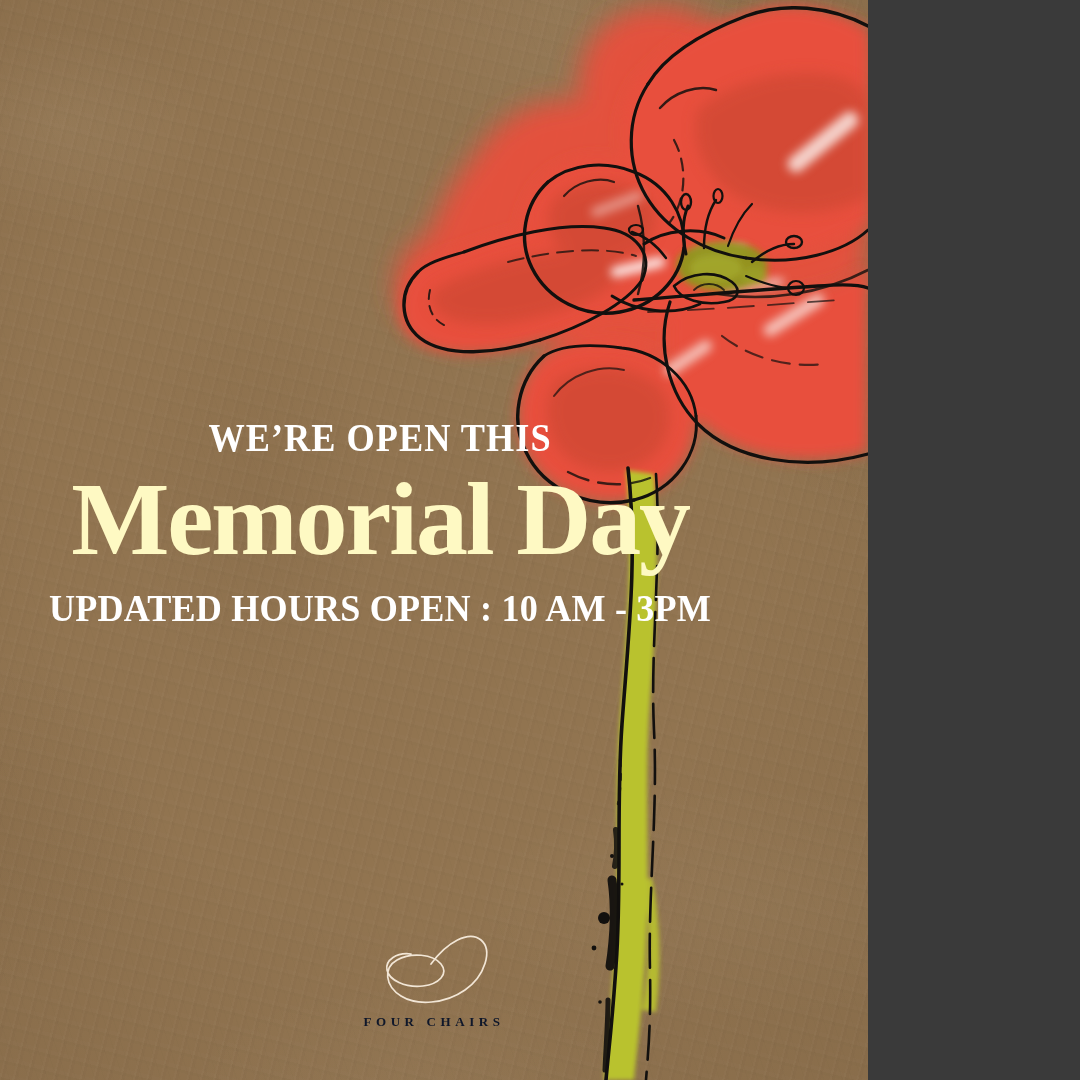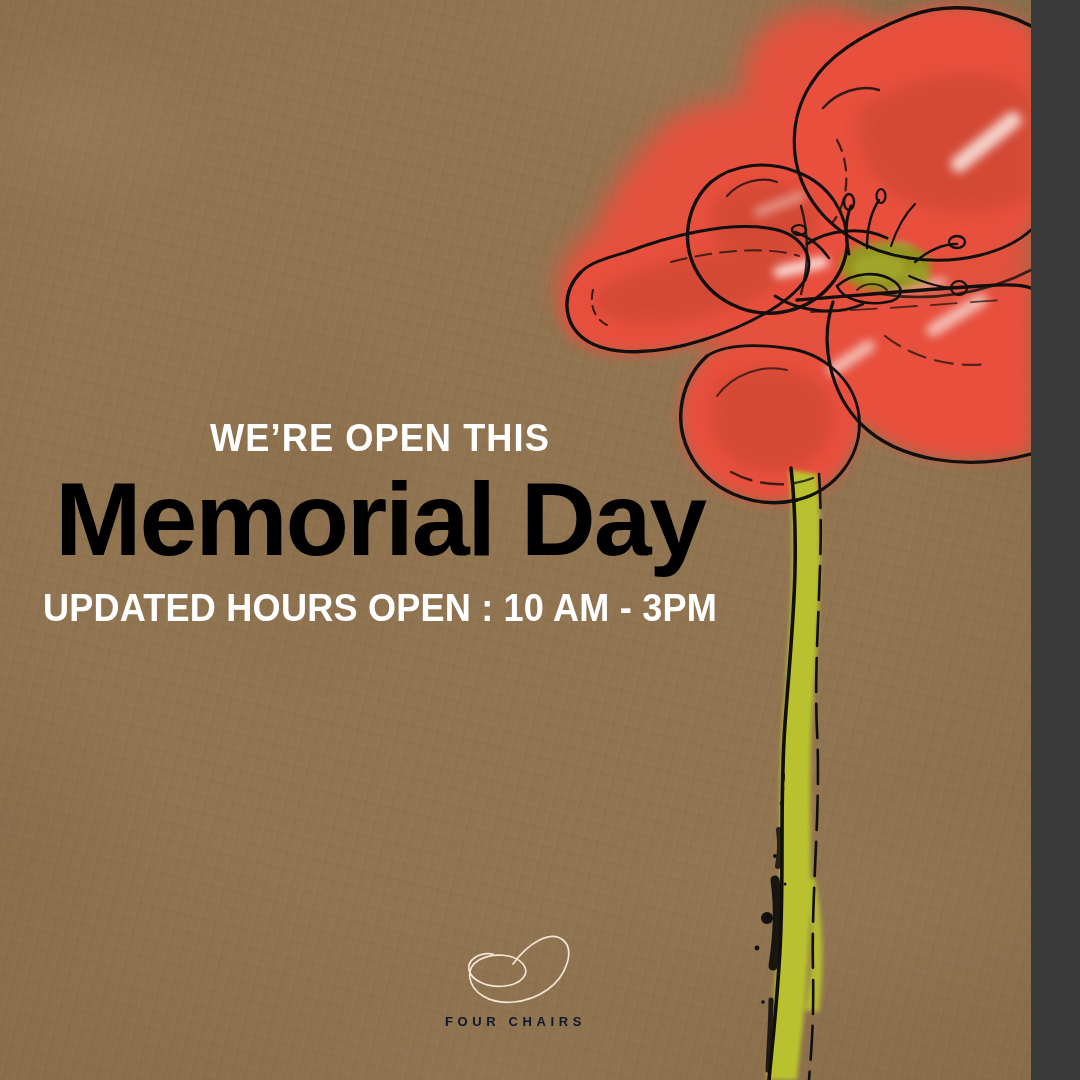--- a/index.html
+++ b/index.html
@@ -3,25 +3,25 @@
 <meta charset="utf-8">
 <title>Memorial Day Hours Social Post</title>
 <style>
   html, body {
     margin: 0;
     padding: 0;
     background: #3a3a3a;
   }
   #poster {
     position: relative;
-    width: 1031px;
+    width: 868px;
     height: 1080px;
     overflow: hidden;
     background: #91744f;
-    font-family: Liberation Sans, sans-serif;
+    font-family: Liberation Serif, serif;
     -webkit-font-smoothing: antialiased;
   }
 
   
   .bg-base {
     position: absolute;
     inset: 0;
     background: #917450;
   }
   .bg-tex-a {
@@ -75,21 +75,21 @@
     font-size: 39px;
     font-weight: 700;
     letter-spacing: 1.1px;
     text-align: center;
     line-height: 1;
     margin: 0 0 6px 0;
     transform: scaleX(.93);
     white-space: nowrap;
   }
   .headline {
-    color: #000000;
+    color: #fef9c3;
     font-size: 104px;
     font-weight: 700;
     letter-spacing: -2.2px;
     text-align: center;
     line-height: 1.08;
     margin: 4px;
     white-space: nowrap;
   }
   .subline {
     color: #ffffff;

